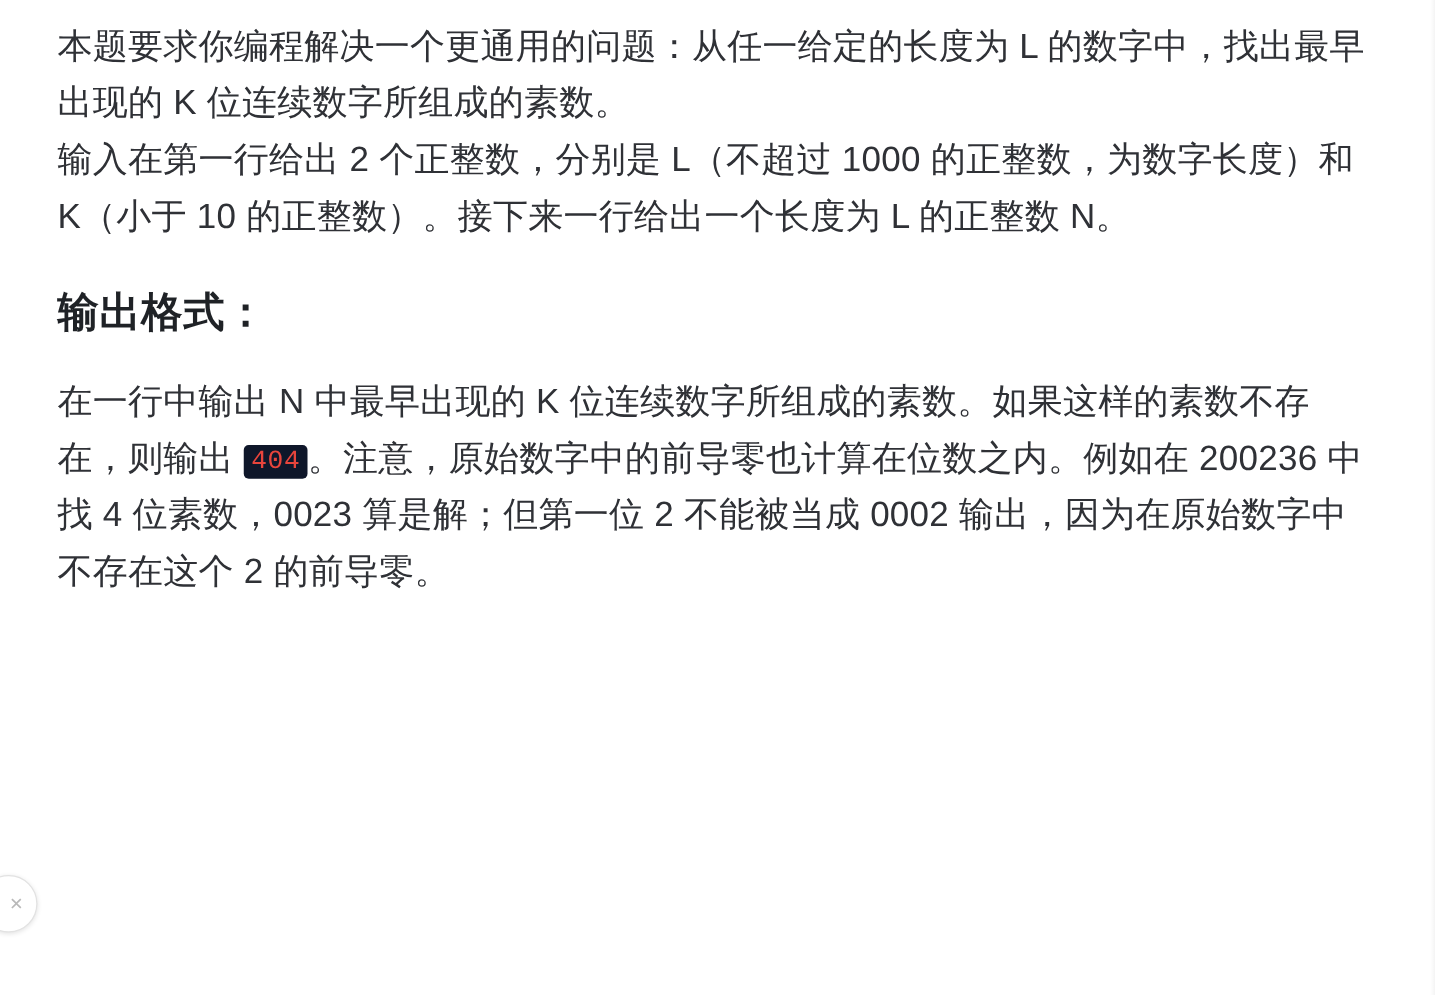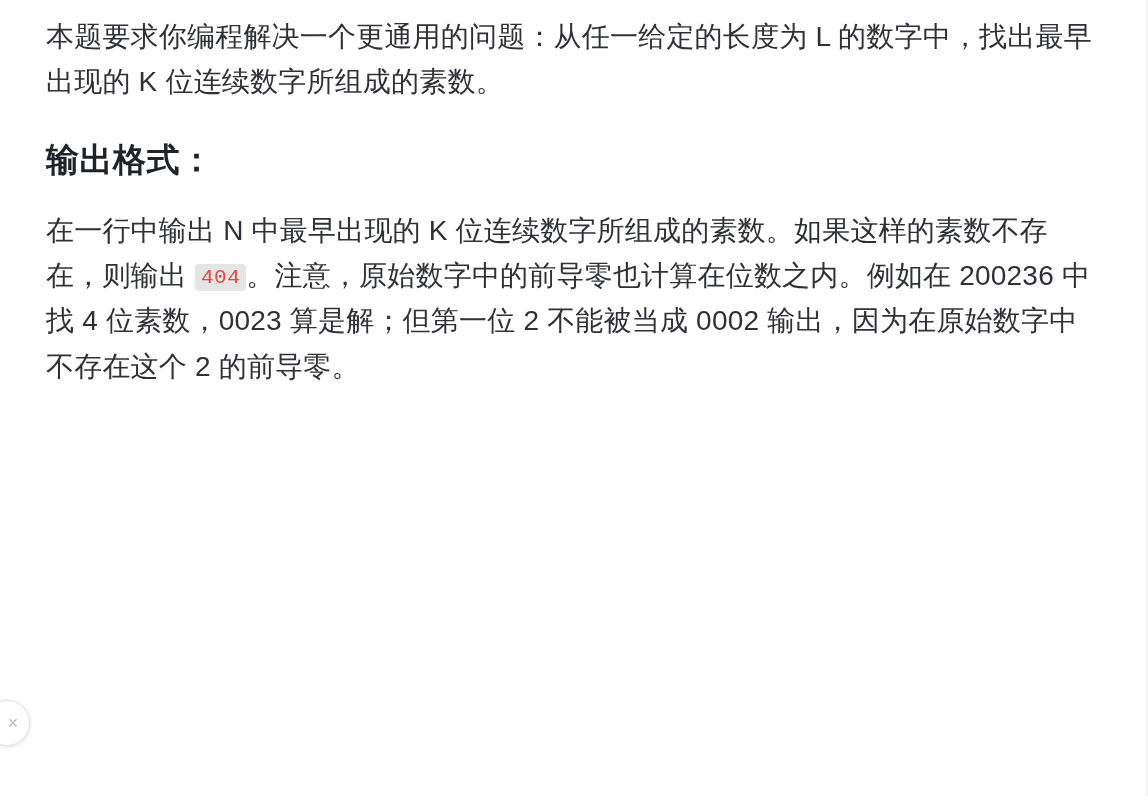--- a/index.html
+++ b/index.html
@@ -34,21 +34,21 @@
     font-size: 33px;
     line-height: 1.3;
     font-weight: 700;
     color: #1f2226;
     letter-spacing: 0.5px;
   }
   code.inline-code {
     font-family: "Liberation Mono", "DejaVu Sans Mono", monospace;
     font-size: 21px;
     color: #e8453c;
-    background: #e5e5e5;
+    background: #0f172a;
     border-radius: 4px;
     padding: 2px 6px;
     vertical-align: 2px;
     letter-spacing: 0.5px;
   }
   .right-edge-shade {
     position: absolute;
     top: 0;
     right: 0;
     width: 4px;
@@ -77,20 +77,21 @@
   }
 </style>
 </head>
 <body>
 
 <div class="page">
 
   <p class="para">本题要求你编程解决一个更通用的问题：从任一给定的长度为 L 的数字中，找出最早出现的 K 位连续数字所组成的素数。</p>
 
 
+  <p class="para">输入在第一行给出 2 个正整数，分别是 L（不超过 1000 的正整数，为数字长度）和 K（小于 10 的正整数）。接下来一行给出一个长度为 L 的正整数 N。</p>
 
   <h2 class="heading">输出格式：</h2>
 
   <p class="para"><span>在一行中输出 N 中最早出现的 K 位连续数字所组成的素数。如果这样的素数不存在，则输出 </span><code class="inline-code">404</code><span>。注意，原始数字中的前导零也计算在位数之内。例如在 200236 中找 4 位素数，0023 算是解；但第一位 2 不能被当成 0002 输出，因为在原始数字中不存在这个 2 的前导零。</span></p>
 
 </div>
 
 <div class="left-floater">
     <span>×</span>
   </div>

